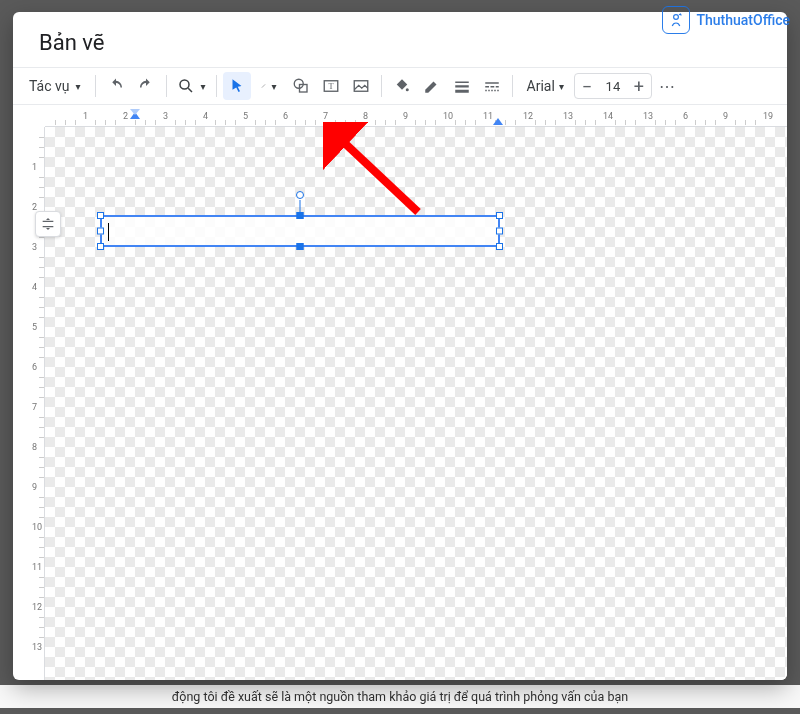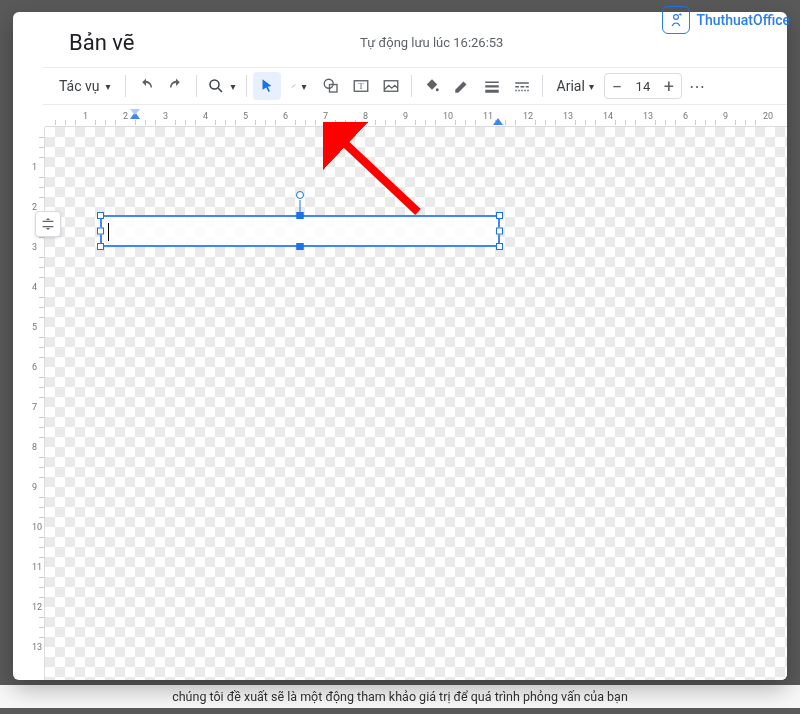--- a/index.html
+++ b/index.html
@@ -1,21 +1,21 @@
 <!DOCTYPE html>
 <html><head>
 <meta charset="utf-8">
 <style>
   * { box-sizing: border-box; }
   html, body { margin:0; padding:0; width:800px; height:714px; font-family: Roboto, Arial, sans-serif; background:#666; overflow:hidden; }
   .backdrop { position:absolute; inset:0; background:#5a5a5a; }
   .backtext { position:absolute; bottom:6px; left:0; right:0; text-align:center; color:#333; background:#f8f8f8; font-size:12.5px; padding:4px 0; }
   .dialog {
     position:absolute; left:13px; top:12px; width:774px; height:668px;
-    background:#fff; border-radius:6px; box-shadow:0 8px 24px rgba(0,0,0,.3); overflow:hidden;padding-left:30px;
+    background:#fff; border-radius:6px; box-shadow:0 8px 24px rgba(0,0,0,.3); overflow:hidden;
   }
   .header { display:flex; align-items:center; padding:18px 18px 12px 26px; }
   .title { font-size:22px; color:#202124; font-weight:400; }
   .autosave { flex:1; text-align:center; color:#5f6368; font-size:13px; margin-left:-40px; }
   .savebtn { background:#1a73e8; color:#fff; font-size:14px; border:none; border-radius:4px; padding:12px 20px; cursor:pointer; font-weight:500; }
   .toolbar { display:flex; align-items:center; padding:4px 8px; border-top:1px solid #e8eaed; border-bottom:1px solid #e8eaed; gap:2px; height:38px; }
   .toolbar .sep { width:1px; height:22px; background:#dadce0; margin:0 4px; }
   .tb { display:inline-flex; align-items:center; justify-content:center; width:28px; height:28px; color:#5f6368; border-radius:4px; cursor:pointer; }
   .tb.active { background:#e8f0fe; color:#1a73e8; }
   .tb svg { width:18px; height:18px; }
@@ -51,38 +51,37 @@
   .rotate::after { content:""; position:absolute; left:50%; top:8px; width:1px; height:13px; background:#1a73e8; transform:translateX(-50%); }
   .floatbtn { position:absolute; left:22px; top:199px; width:26px; height:26px; background:#fff; border:1px solid #dadce0; border-radius:4px; display:flex; align-items:center; justify-content:center; color:#5f6368; box-shadow:0 1px 3px rgba(0,0,0,.15); }
   .arrow { position:absolute; left:310px; top:110px; pointer-events:none; }
   .watermark { position:absolute; right:10px; top:6px; display:flex; align-items:center; gap:6px; color:#1a73e8; font-weight:500; font-size:14px; opacity:.92; z-index:5; }
   .wmico { width:28px; height:28px; border:1.5px solid #1a73e8; border-radius:6px; display:flex; align-items:center; justify-content:center; }
 </style>
 </head>
 <body>
 
 <div class="backdrop"></div>
-<div class="backtext">chúng tôi đề xuất sẽ là một động tham khảo giá trị để quá trình phỏng vấn của bạn</div>
+<div class="backtext">động tôi đề xuất sẽ là một nguồn tham khảo giá trị để quá trình phỏng vấn của bạn</div>
 
 <div class="watermark">
   <div class="wmico">
     <svg viewBox="0 0 24 24" width="18" height="18" fill="none" stroke="#1a73e8" stroke-width="1.6">
         <circle cx="12" cy="8" r="3.2"></circle>
         <path d="M7 20c1-3 3-4 5-4s4 1 5 4"></path>
         <path d="M16 5l2-1 1 2"></path>
       </svg>
   </div>
   <span>ThuthuatOffice</span>
 </div>
 
 <div class="dialog">
 
   <div class="header">
     <div class="title">Bản vẽ</div>
-    <div class="autosave">Tự động lưu lúc 16:26:53</div>
   </div>
 
   <div class="toolbar">
     <div class="tb textlbl">
       <span>Tác vụ</span>
         <span class="dd">▾</span>
     </div>
     <div class="sep"></div>
     <div class="tb">
         <svg viewBox="0 0 24 24">
@@ -239,21 +238,21 @@
       <div class="minor" style="left: 580px;"></div>
       <div class="minor" style="left: 590px;"></div>
       <div class="tick" style="left: 638px;">6</div>
       <div class="minor" style="left: 610px;"></div>
       <div class="minor" style="left: 620px;"></div>
       <div class="minor" style="left: 630px;"></div>
       <div class="tick" style="left: 678px;">9</div>
       <div class="minor" style="left: 650px;"></div>
       <div class="minor" style="left: 660px;"></div>
       <div class="minor" style="left: 670px;"></div>
-      <div class="tick" style="left: 718px;">20</div>
+      <div class="tick" style="left: 718px;">19</div>
       <div class="minor" style="left: 690px;"></div>
       <div class="minor" style="left: 700px;"></div>
       <div class="minor" style="left: 710px;"></div>
     </div>
   <div class="vruler" id="vruler">
       <div class="tick" style="top: 40px;">1</div>
       <div class="minor" style="top: 10px;"></div>
       <div class="minor" style="top: 20px;"></div>
       <div class="minor" style="top: 30px;"></div>
       <div class="tick" style="top: 80px;">2</div>

